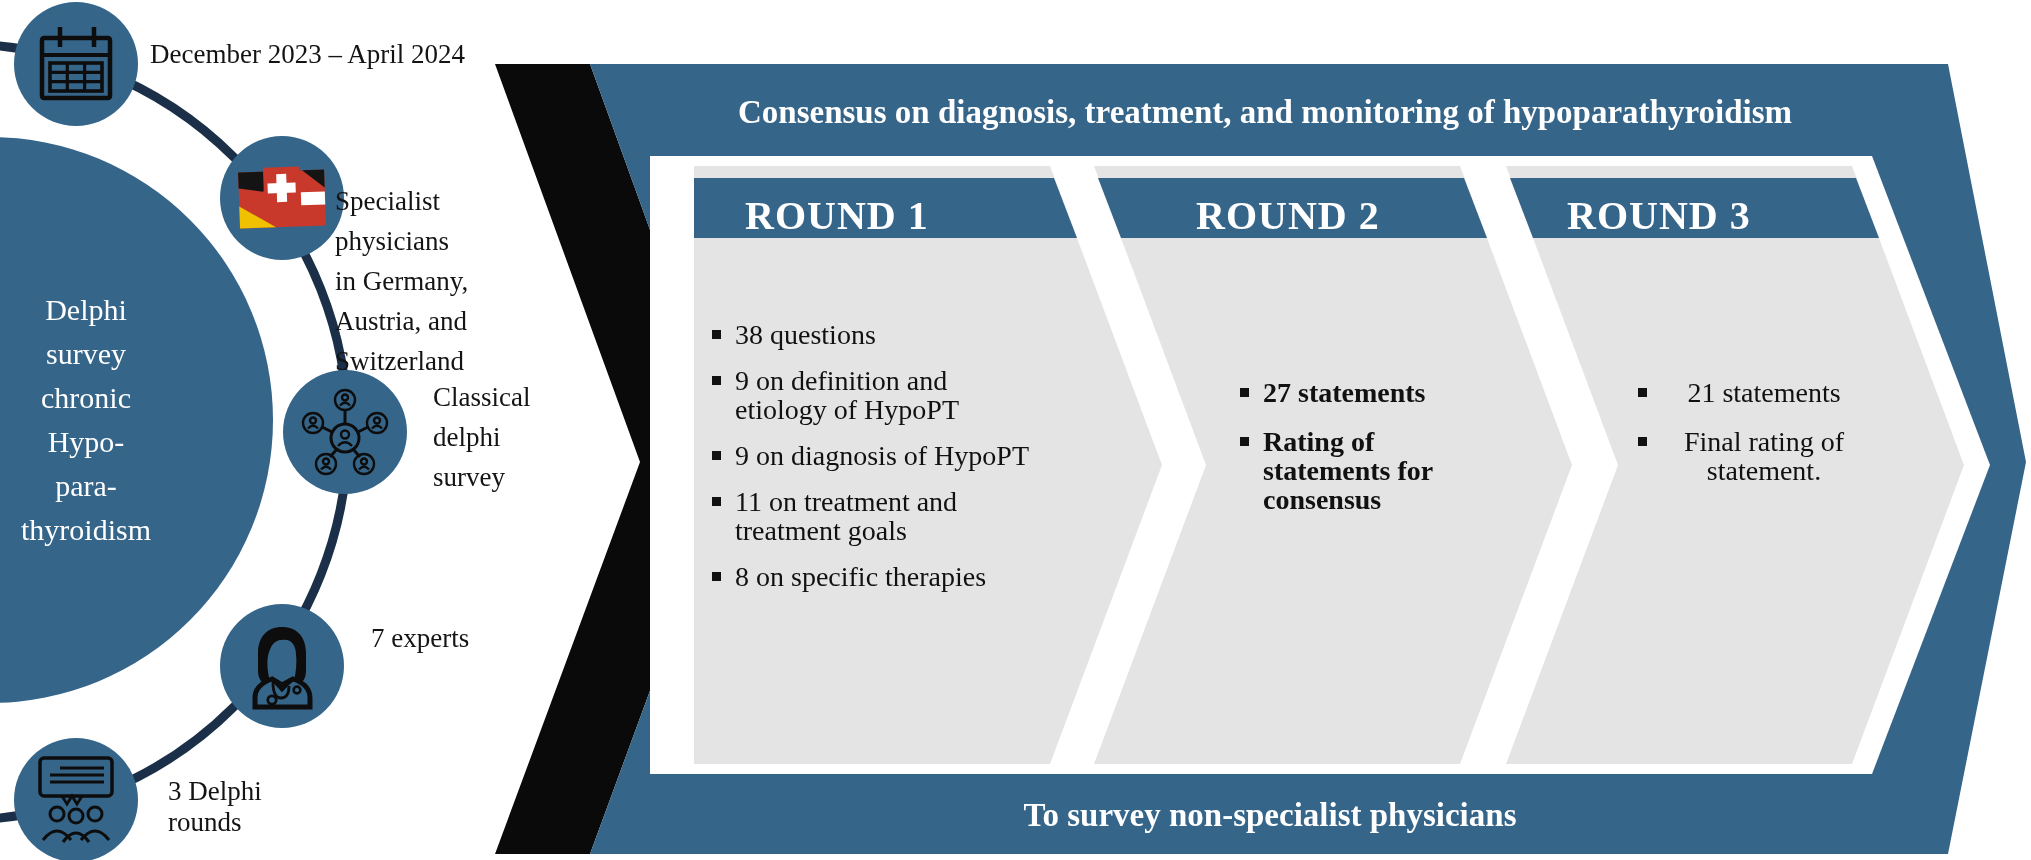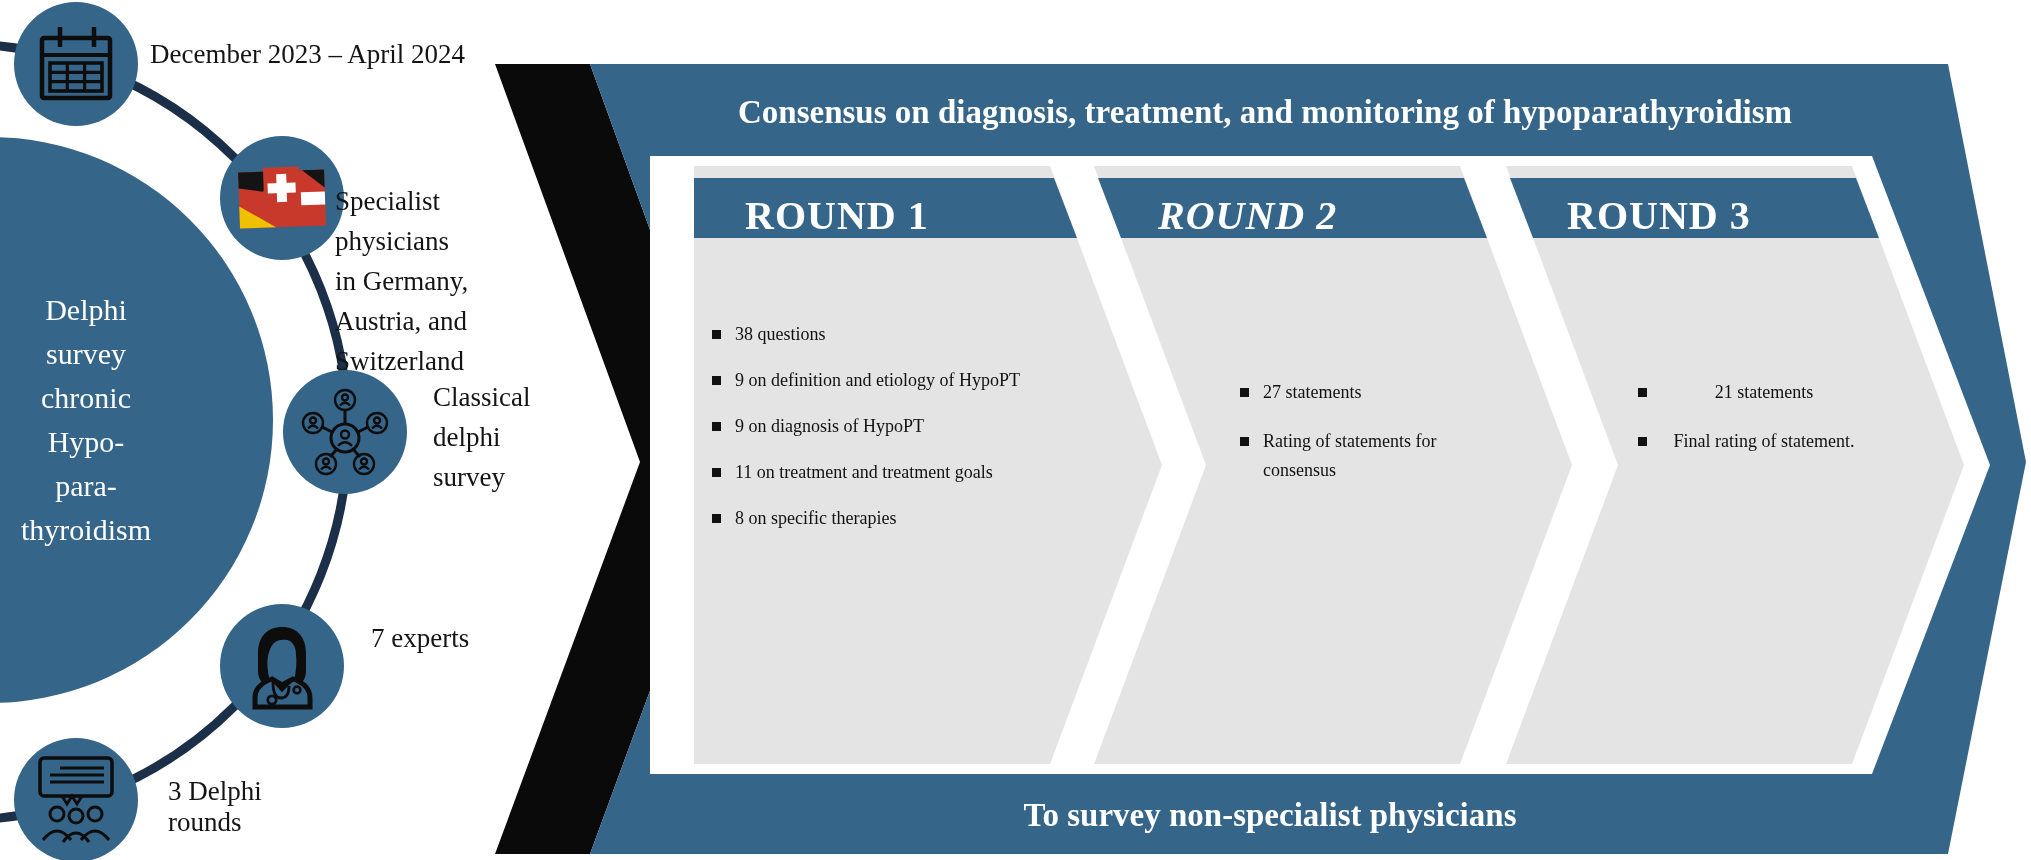--- a/index.html
+++ b/index.html
@@ -44,39 +44,39 @@
     clip-path:polygon(650px 156px,1872px 156px,1990px 465px,1872px 774px,650px 774px);}
   .chev{background:#e4e4e4;}
   .chev1{clip-path:polygon(694px 166px,1050px 166px,1162px 465px,1050px 764px,694px 764px);}
   .chev2{clip-path:polygon(1094px 166px,1460px 166px,1572px 465px,1460px 764px,1094px 764px,1206px 465px);}
   .chev3{clip-path:polygon(1506px 166px,1852px 166px,1964px 465px,1852px 764px,1506px 764px,1618px 465px);}
   .head{background:#36658a;}
   .head1{clip-path:polygon(694px 178px,1054px 178px,1077px 238px,694px 238px);}
   .head2{clip-path:polygon(1098px 178px,1464px 178px,1487px 238px,1121px 238px);}
   .head3{clip-path:polygon(1510px 178px,1856px 178px,1879px 238px,1533px 238px);}
   .head-label{position:absolute;top:192px;color:#ffffff;font-size:40px;font-weight:700;letter-spacing:1px;white-space:nowrap;}
-  .hl1{left:745px;} .hl2{left:1158px;font-style:italic;} .hl3{left:1552px;margin-left:15px;}
+  .hl1{left:745px;} .hl2{left:1196px;} .hl3{left:1552px;margin-left:15px;}
 
   .banner-title{
     position:absolute;left:650px;top:94px;width:1230px;text-align:center;
     color:#ffffff;font-size:33px;font-weight:700;white-space:nowrap;
   }
   .banner-footer{
     position:absolute;left:620px;top:797px;width:1300px;text-align:center;
     color:#ffffff;font-size:33px;font-weight:700;white-space:nowrap;
   }
 
-  .blist{position:absolute;font-size:18px;line-height:29px;color:#111111;}
+  .blist{position:absolute;font-size:28px;line-height:29px;color:#111111;}
   .blist .item{display:flex;margin-bottom:17px;}
   .blist2 .item{margin-bottom:20px;}
   .sq{flex:none;width:9px;height:9px;background:#111111;margin:10px 14px 0 0;}
   .list1{left:712px;top:320px;width:332px;}
   .list1 .txt{width:300px;}
   .list2{left:1240px;top:378px;width:260px;}
-  .list2 .txt{width:234px;}
+  .list2 .txt{width:234px;font-weight:bold;}
   .list3{left:1638px;top:378px;width:236px;text-align:center;}
   .list3 .txt{width:206px;}
 
   svg{display:block;}
 </style>
 </head>
 <body>
 
 <div class="canvas">
 

